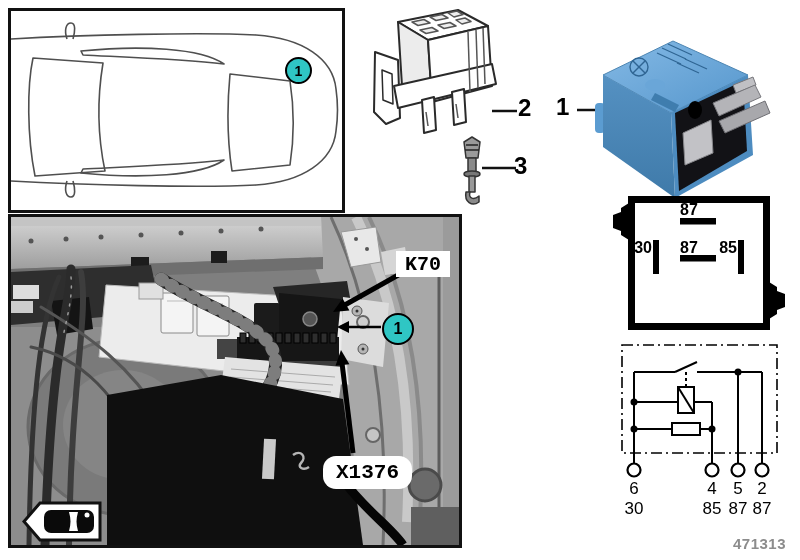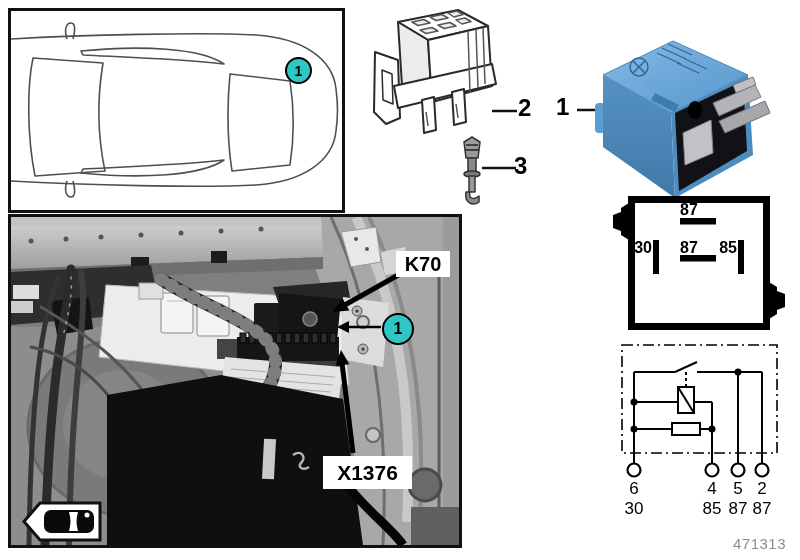--- a/index.html
+++ b/index.html
@@ -4,21 +4,21 @@
 <style>
   html,body{margin:0;padding:0;background:#fff;}
   #stage{position:relative;width:800px;height:560px;background:#fff;overflow:hidden;
          font-family:"Liberation Sans",sans-serif;}
   .abs{position:absolute;}
   .panel{position:absolute;border:3px solid #111;background:#fff;}
   .callout-circle{position:absolute;border-radius:50%;background:#2fc6c4;border:2px solid #000;
     color:#000;font-weight:bold;display:flex;align-items:center;justify-content:center;}
   .legend-num{position:absolute;font-weight:bold;font-size:24px;color:#000;line-height:1;}
   .label-box{position:absolute;background:#fff;color:#000;font-weight:bold;text-align:right;
-    display:flex;align-items:center;justify-content:center;}
+    display:flex;align-items:center;justify-content:center;font-family:Liberation Mono, monospace;}
   .drawing-number{position:absolute;color:#8c8c8c;font-size:15px;letter-spacing:0.5px;}
   svg text{font-family:"Liberation Sans",sans-serif;}
 </style>
 </head>
 <body>
 
 <div id="stage">
 
   <div class="panel" style="left:8px;top:8px;width:331px;height:199px;">
     <svg width="331" height="199" viewBox="0 0 331 199">
@@ -299,26 +299,26 @@
         <line x1="342" y1="236" x2="331" y2="146" stroke="#000" stroke-width="5"></line>
         <polygon points="330,133 338.4,147.2 324.5,148.8" fill="#000"></polygon>
       </g>
     </svg>
 
     
     <div class="label-box" style="left:385px;top:34px;width:54px;height:26px;font-size:20px;">K70</div>
     <div class="callout-circle" style="left:371px;top:96px;width:28px;height:28px;font-size:16px;border-width:2.5px;">
       <span>1</span>
     </div>
-    <div class="label-box" style="left:312px;top:239px;width:89px;height:33px;font-size:21px;">X1376</div>
+    <div class="label-box" style="left:312px;top:239px;width:89px;height:33px;font-size:21px;border-radius:13px;">X1376</div>
 
     
     <svg class="abs" style="left:11px;top:282px;" width="82" height="45" viewBox="0 0 82 45">
       <polygon points="2,22.5 18,4 78,4 78,41 18,41" fill="#fff" stroke="#111" stroke-width="3"></polygon>
       <rect x="22" y="11" width="50" height="23" rx="7" fill="#0a0a0a"></rect>
       <path d="M47,13 L56,13 C54,20 54,25 56,32 L47,32 C49,25 49,20 47,13 Z" fill="#fff"></path>
       <circle cx="65" cy="16" r="2.5" fill="#fff"></circle>
     </svg>
   </div>
 
-  <div class="drawing-number" style="left:733px;top:535px;">471313</div>
+  <div class="drawing-number" style="left:733px;top:535px;font-weight:bold;">471313</div>
 
 </div>
 
 </body></html>

